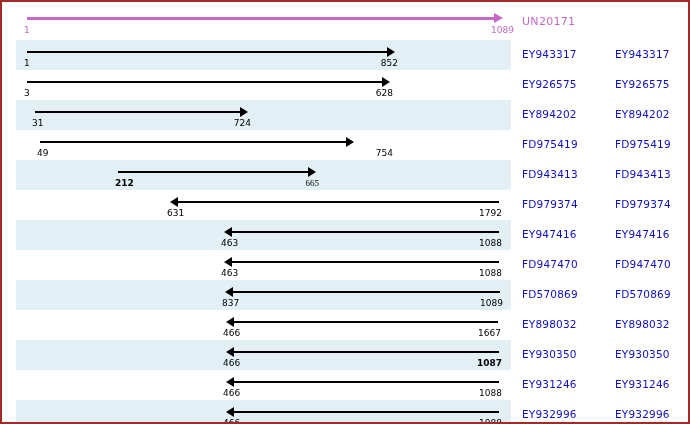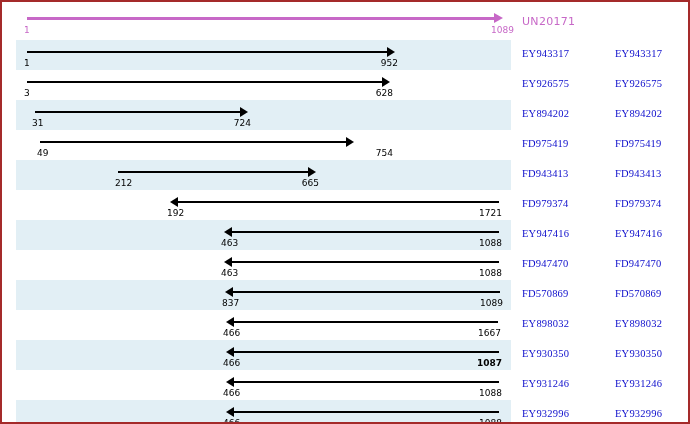--- a/index.html
+++ b/index.html
@@ -111,21 +111,20 @@
   .coord.right {
     transform: translateX(-100%);
   }
   .acc {
     position: absolute;
     top: 8px;
     font-size: 10.5px;
     color: #0d0dcc;
     letter-spacing: 0.2px;
     white-space: nowrap;
-    font-family: Liberation Serif, serif;
   }
   .acc.col1 { left: 520px; }
   .acc.col2 { left: 613px; }
 </style>
 </head>
 <body>
 
 <div id="viewport">
 
   <div class="qtrack">
@@ -135,21 +134,21 @@
     <div class="qend">1089</div>
     <div class="qname">UN20171</div>
   </div>
 
   <div id="rows-host">
       <div class="band" style="top: 38px;"></div>
       <div class="hitrow" style="top: 38px;">
         <div class="hline" style="left: 25px; width: 360px;"></div>
         <div class="head-right" style="left: 385px;"></div>
         <div class="coord" style="left: 22px;">1</div>
-        <div class="coord right" style="left: 396px;">952</div>
+        <div class="coord right" style="left: 396px;">852</div>
         <a class="acc col1">EY943317</a>
         <a class="acc col2">EY943317</a>
       </div>
       <div class="hitrow" style="top: 68px;">
         <div class="hline" style="left: 25px; width: 355px;"></div>
         <div class="head-right" style="left: 380px;"></div>
         <div class="coord" style="left: 22px;">3</div>
         <div class="coord right" style="left: 391px;">628</div>
         <a class="acc col1">EY926575</a>
         <a class="acc col2">EY926575</a>
@@ -168,30 +167,30 @@
         <div class="head-right" style="left: 344px;"></div>
         <div class="coord" style="left: 35px;">49</div>
         <div class="coord right" style="left: 355px; margin-left: 36px;">754</div>
         <a class="acc col1">FD975419</a>
         <a class="acc col2">FD975419</a>
       </div>
       <div class="band" style="top: 158px;"></div>
       <div class="hitrow" style="top: 158px;">
         <div class="hline" style="left: 116px; width: 190px;"></div>
         <div class="head-right" style="left: 306px;"></div>
-        <div class="coord" style="left: 113px;">212</div>
-        <div class="coord right" style="left: 317px;">665</div>
+        <div class="coord" style="left: 113px; font-weight: bold;">212</div>
+        <div class="coord right" style="left: 317px; font-family: Liberation Serif, serif;">665</div>
         <a class="acc col1">FD943413</a>
         <a class="acc col2">FD943413</a>
       </div>
       <div class="hitrow" style="top: 188px;">
         <div class="hline" style="left: 176px; width: 321px;"></div>
         <div class="head-left" style="left: 168px;"></div>
-        <div class="coord" style="left: 165px;">192</div>
-        <div class="coord right" style="left: 500px;">1721</div>
+        <div class="coord" style="left: 165px;">631</div>
+        <div class="coord right" style="left: 500px;">1792</div>
         <a class="acc col1">FD979374</a>
         <a class="acc col2">FD979374</a>
       </div>
       <div class="band" style="top: 218px;"></div>
       <div class="hitrow" style="top: 218px;">
         <div class="hline" style="left: 230px; width: 267px;"></div>
         <div class="head-left" style="left: 222px;"></div>
         <div class="coord" style="left: 219px;">463</div>
         <div class="coord right" style="left: 500px;">1088</div>
         <a class="acc col1">EY947416</a>

